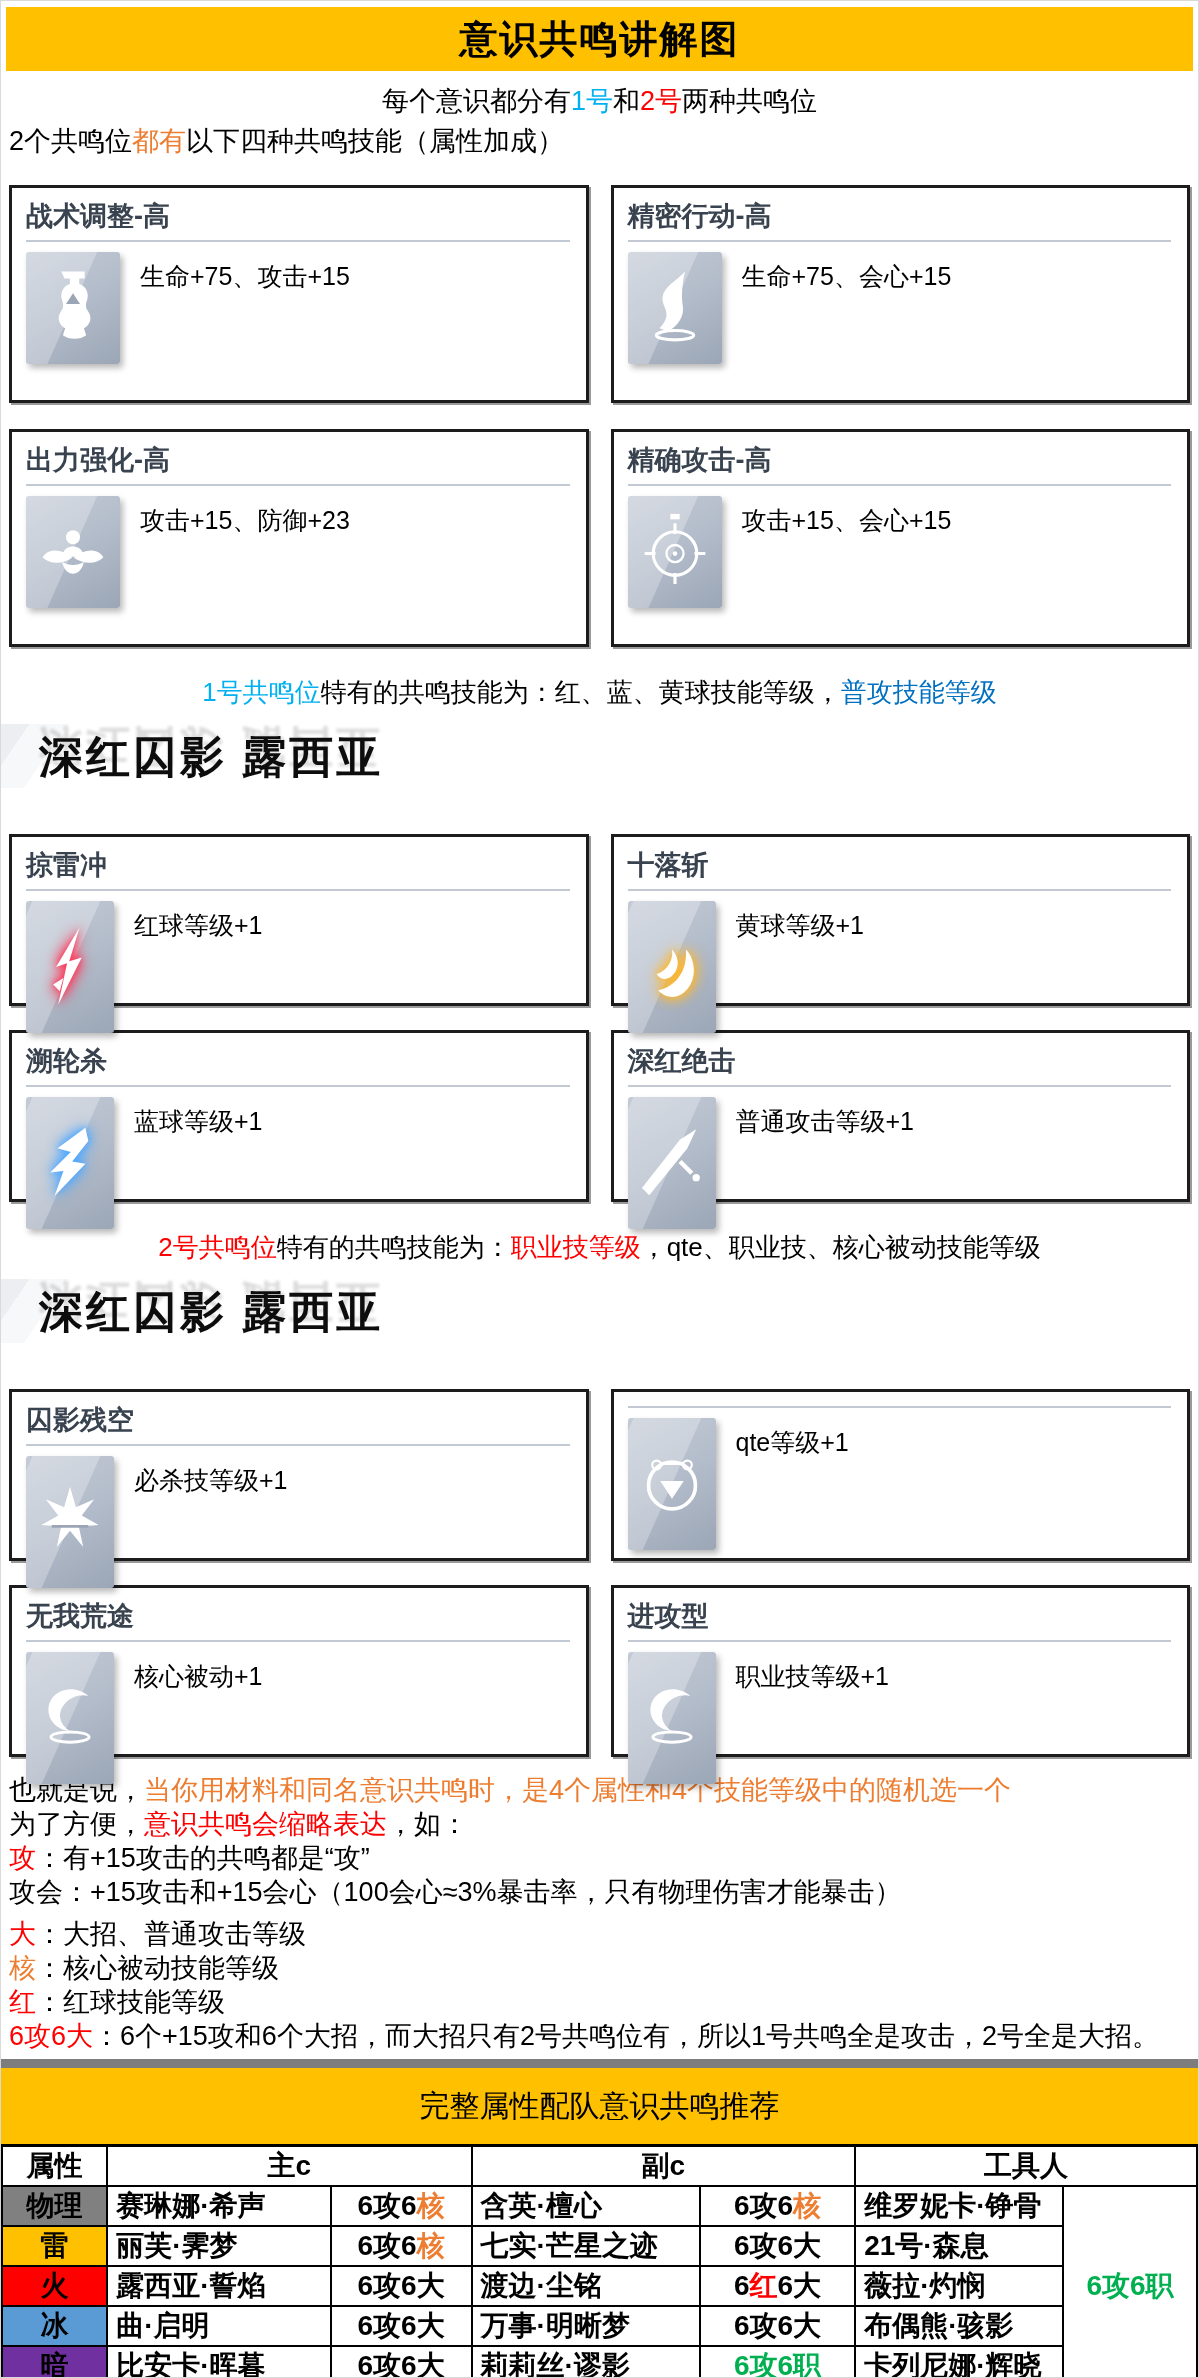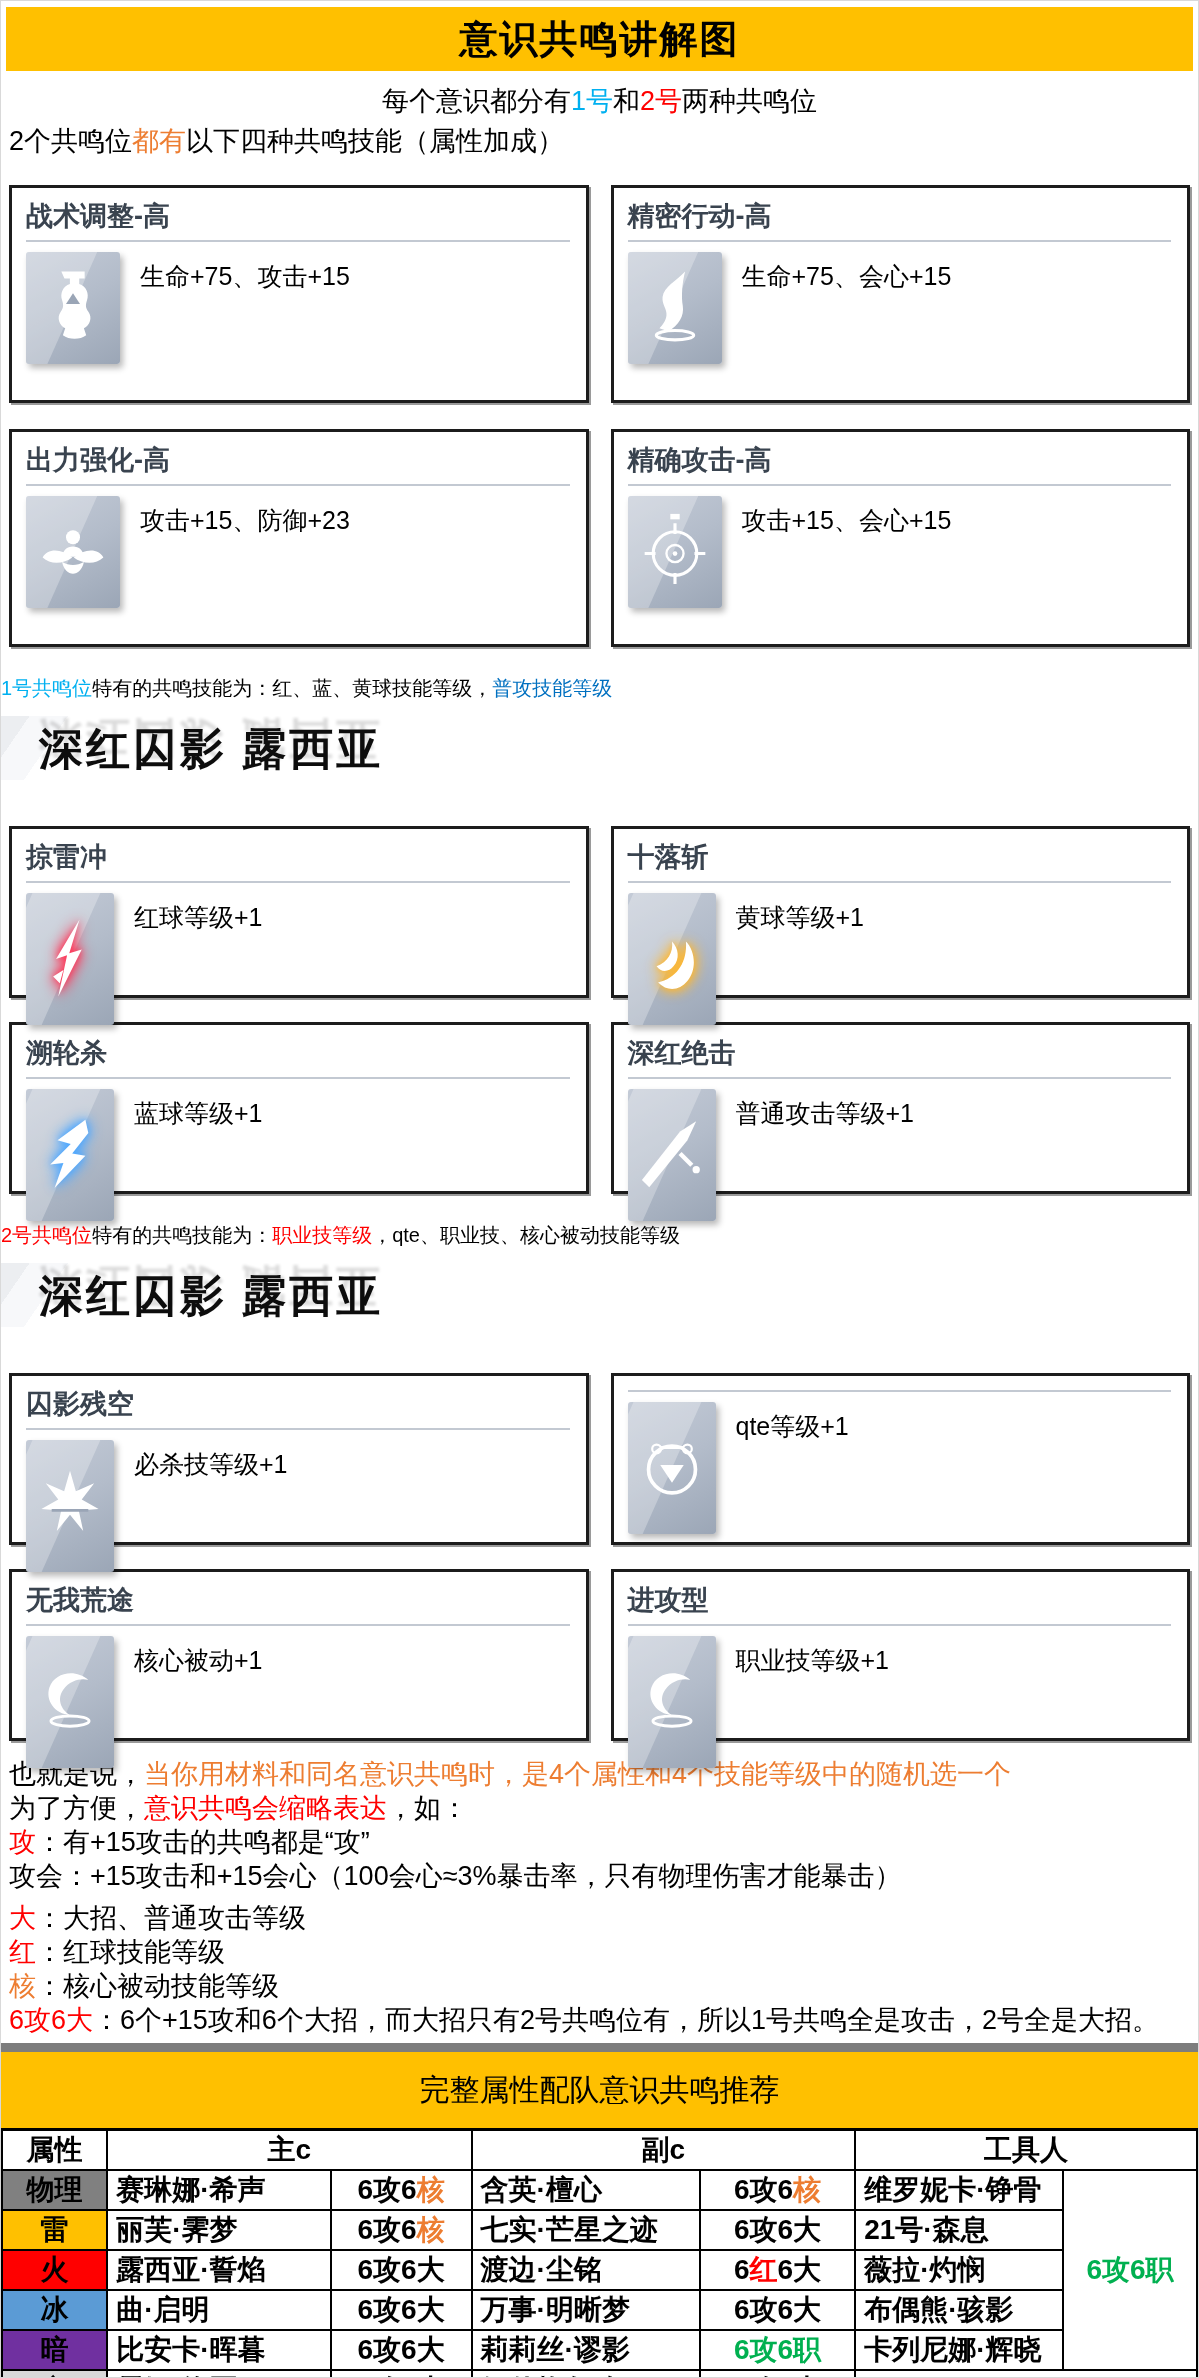--- a/index.html
+++ b/index.html
@@ -37,21 +37,21 @@
   }
   .icon::after {
     content:""; position:absolute; left:-30%; top:-20%; width:70%; height:160%;
     background:rgba(255,255,255,.28); transform:rotate(24deg);
   }
   .icon.sq { width:94px; height:112px; }
   .icon.pt { width:88px; height:132px; }
   .icon svg { position:relative; z-index:1; }
   .card-desc { font-size:25px; margin-top:8px; }
   
-  .note { text-align:left; font-size:20px; margin-top:28px; }
+  .note { text-align:center; font-size:26px; margin-top:28px; }
   
   .band { position:relative; height:86px; margin-top:14px; overflow:hidden; }
   .band::before {
     content:""; position:absolute; left:-18px; top:0; width:460px; height:64px;
     background:linear-gradient(110deg,#eceef1 0 34px,#f7f8fa 34px 70px,#ffffff 70px);
     transform:skewX(-18deg);
   }
   .band .bt {
     position:relative; z-index:1; font-size:44px; font-weight:900; letter-spacing:3px;
     padding:4px 0 0 38px; color:#0d0d0d;
@@ -299,22 +299,22 @@
     </div>
   </div>
 </div>
 
 <div class="explain" data-interactable="false">
   <div class="xl" data-interactable="false"><span data-interactable="false" style="color: rgb(0, 0, 0);">也就是说，</span><span data-interactable="false" style="color: rgb(237, 125, 49);">当你用材料和同名意识共鸣时，是4个属性和4个技能等级中的随机选一个</span></div>
   <div class="xl" data-interactable="false"><span data-interactable="false" style="color: rgb(0, 0, 0);">为了方便，</span><span data-interactable="false" style="color: rgb(255, 0, 0);">意识共鸣会缩略表达</span><span data-interactable="false" style="color: rgb(0, 0, 0);">，如：</span></div>
   <div class="xl" data-interactable="false"><span data-interactable="false" style="color: rgb(255, 0, 0);">攻</span><span data-interactable="false" style="color: rgb(0, 0, 0);">：有+15攻击的共鸣都是“攻”</span></div>
   <div class="xl" data-interactable="false"><span data-interactable="false" style="color: rgb(0, 0, 0);">攻会：+15攻击和+15会心（100会心≈3%暴击率，只有物理伤害才能暴击）</span></div>
   <div class="xl gap" data-interactable="false"><span data-interactable="false" style="color: rgb(255, 0, 0);">大</span><span data-interactable="false" style="color: rgb(0, 0, 0);">：大招、普通攻击等级</span></div>
+  <div class="xl" data-interactable="false"><span data-interactable="false" style="color: rgb(237, 125, 49);">核</span><span data-interactable="false" style="color: rgb(0, 0, 0);">：核心被动技能等级</span></div>
   <div class="xl" data-interactable="false"><span data-interactable="false" style="color: rgb(255, 0, 0);">红</span><span data-interactable="false" style="color: rgb(0, 0, 0);">：红球技能等级</span></div>
-  <div class="xl" data-interactable="false"><span data-interactable="false" style="color: rgb(237, 125, 49);">核</span><span data-interactable="false" style="color: rgb(0, 0, 0);">：核心被动技能等级</span></div>
   <div class="xl" data-interactable="false"><span data-interactable="false" style="color: rgb(255, 0, 0);">6攻6大</span><span data-interactable="false" style="color: rgb(0, 0, 0);">：6个+15攻和6个大招，而大招只有2号共鸣位有，所以1号共鸣全是攻击，2号全是大招。</span></div>
 </div>
 
 <div class="gray-divider" data-interactable="false"></div>
 
 <div class="gold-band" data-interactable="false" style="background: rgb(255, 192, 0);">
   <span data-interactable="false">完整属性配队意识共鸣推荐</span>
 </div>
 
 <table class="t1" data-interactable="false">

